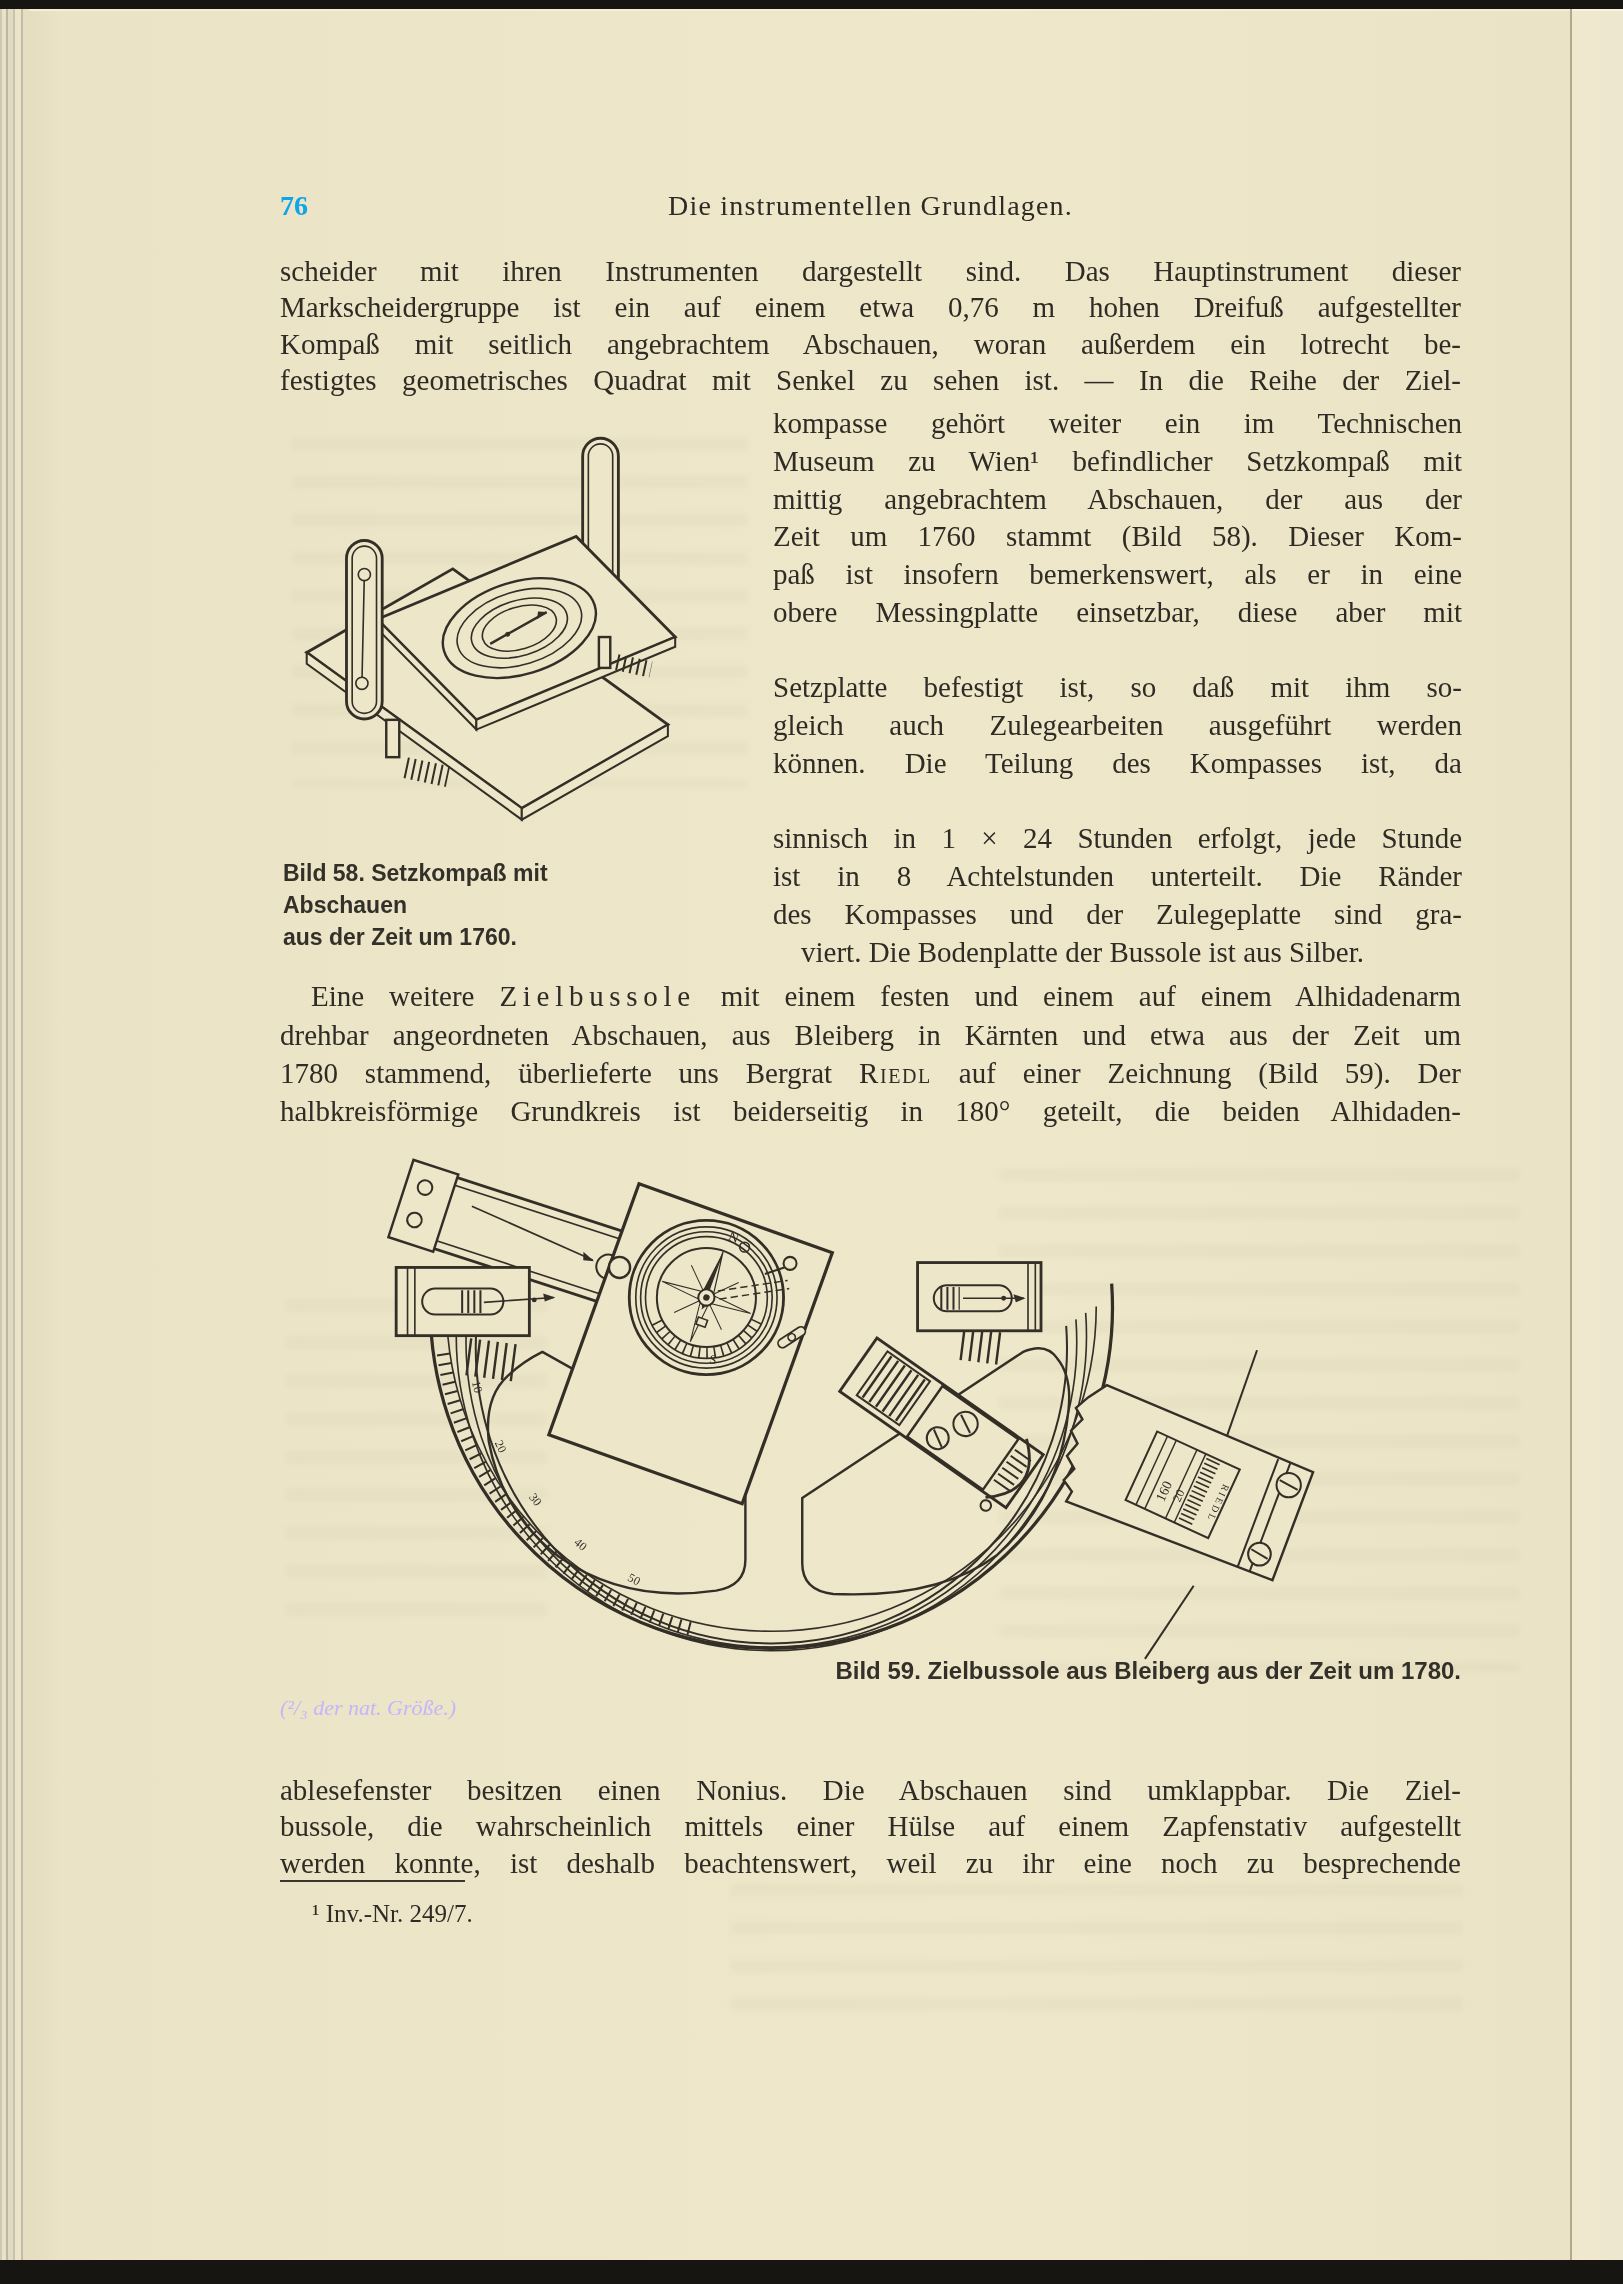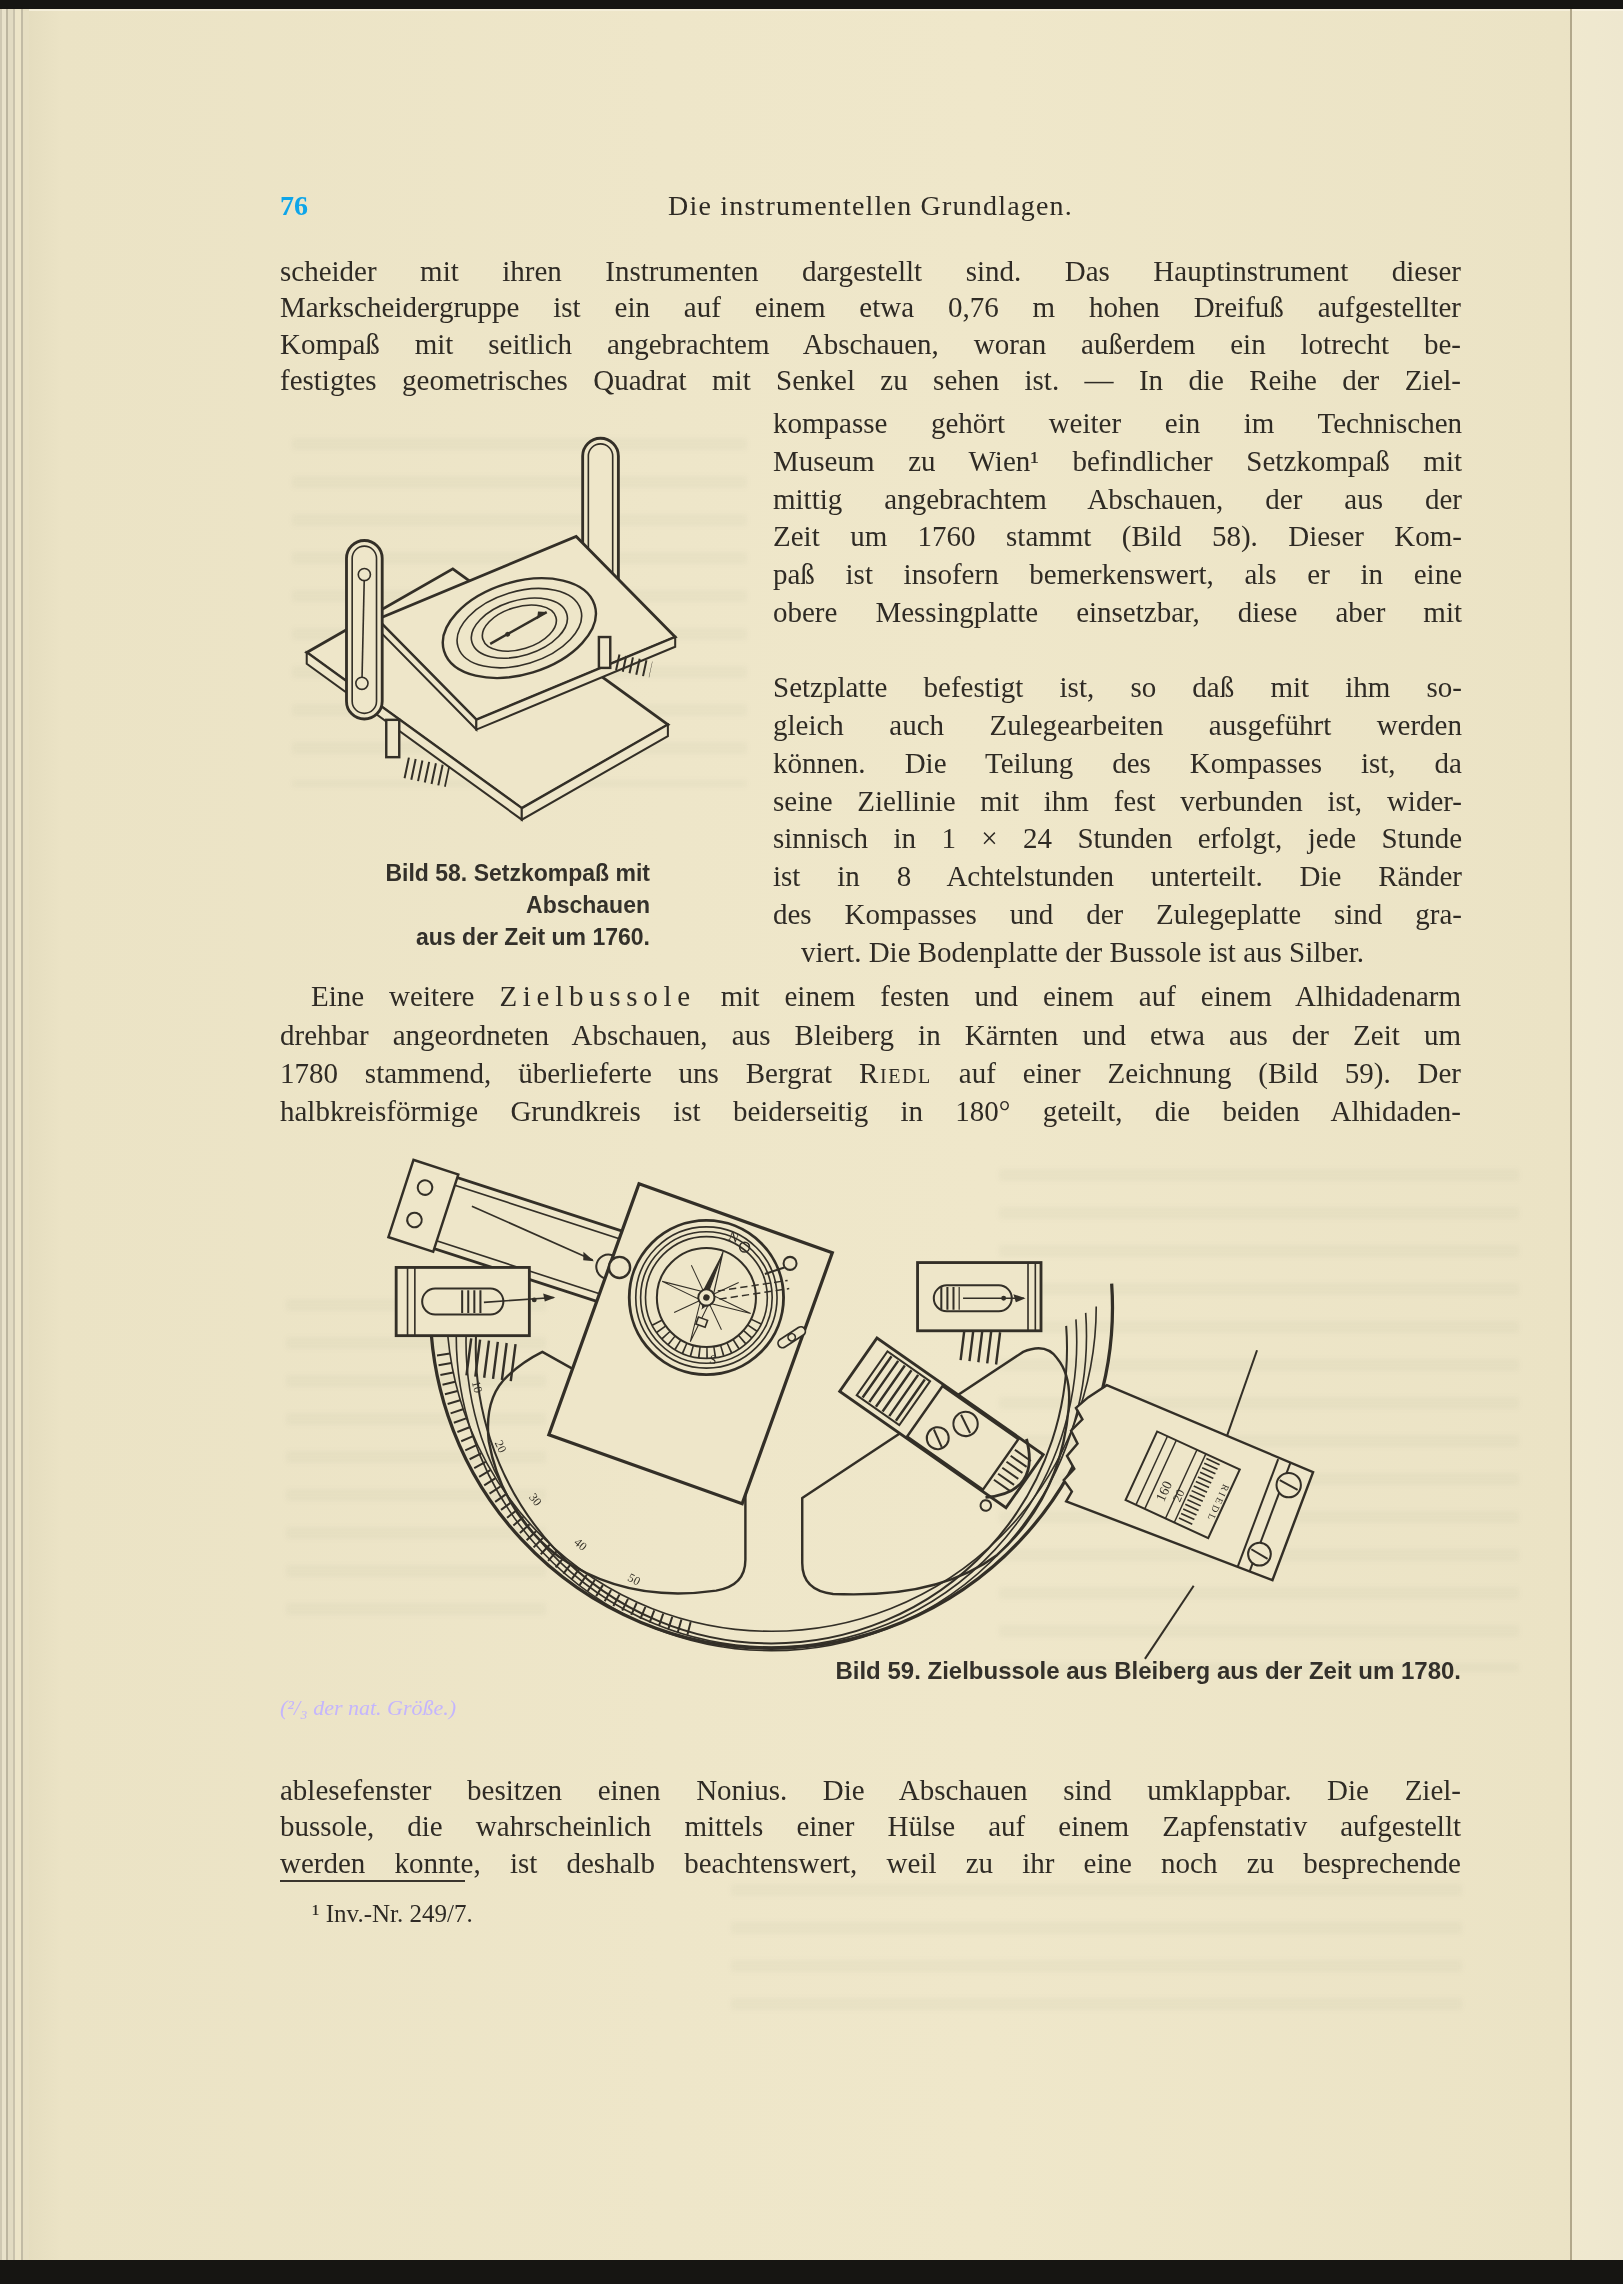--- a/index.html
+++ b/index.html
@@ -23,21 +23,21 @@
              font-size:28px;letter-spacing:1.2px;color:#2e2a24;}
 
   .bline{position:absolute;left:280px;width:1181px;font-size:29px;color:#2f2b25;
          text-align:justify;text-align-last:justify;white-space:nowrap;white-space:normal;line-height:37px;}
   .cline{position:absolute;left:773px;width:689px;font-size:29px;color:#2f2b25;
          text-align:justify;text-align-last:justify;line-height:37px;}
   .cline.lastline{text-align-last:left;margin-left:28px;}
   .spaced{letter-spacing:5.7px;}
   .smallcaps{font-variant:small-caps;letter-spacing:1.6px;}
 
-  .cap58{position:absolute;left:283px;top:857px;width:367px;text-align:right;
+  .cap58{position:absolute;left:283px;top:857px;width:367px;text-align:left;
          font-family:"Liberation Sans",sans-serif;font-weight:700;font-size:23px;
          color:#33302a;line-height:32px;}
   .cap59{position:absolute;left:280px;top:1657px;width:1181px;text-align:right;
          font-family:"Liberation Sans",sans-serif;font-weight:700;font-size:24px;color:#33302a;}
   .sub59{position:absolute;left:280px;top:1695px;width:1181px;
          font-style:italic;font-size:22px;color:#c4b5fd;}
 
   .fnrule{position:absolute;left:280px;top:1880px;width:185px;height:2.4px;background:#3a352d;}
   .fntext{position:absolute;left:280px;top:1900px;width:731px;font-size:25px;color:#2f2b25;padding-left:32px;}
 
@@ -74,21 +74,20 @@
 
   <div class="cline" style="top:405px">kompasse gehört weiter ein im Technischen</div>
   <div class="cline" style="top:443px">Museum zu Wien¹ befindlicher Setzkompaß mit</div>
   <div class="cline" style="top:481px">mittig angebrachtem Abschauen, der aus der</div>
   <div class="cline" style="top:518px">Zeit um 1760 stammt (Bild 58). Dieser Kom-</div>
   <div class="cline" style="top:556px">paß ist insofern bemerkenswert, als er in eine</div>
   <div class="cline" style="top:594px">obere Messingplatte einsetzbar, diese aber mit</div>
   <div class="cline" style="top:669px">Setzplatte befestigt ist, so daß mit ihm so-</div>
   <div class="cline" style="top:707px">gleich auch Zulegearbeiten ausgeführt werden</div>
   <div class="cline" style="top:745px">können. Die Teilung des Kompasses ist, da</div>
-  <div class="cline" style="top:783px">seine Ziellinie mit ihm fest verbunden ist, wider-</div>
   <div class="cline" style="top:820px">sinnisch in 1 × 24 Stunden erfolgt, jede Stunde</div>
   <div class="cline" style="top:858px">ist in 8 Achtelstunden unterteilt. Die Ränder</div>
   <div class="cline" style="top:896px">des Kompasses und der Zulegeplatte sind gra-</div>
   <div class="cline lastline" style="top:934px">viert. Die Bodenplatte der Bussole ist aus Silber.</div>
 
   <div class="cap58">
     <div>Bild 58. Setzkompaß mit Abschauen</div>
     <div>aus  der Zeit um 1760.</div>
   </div>
 

